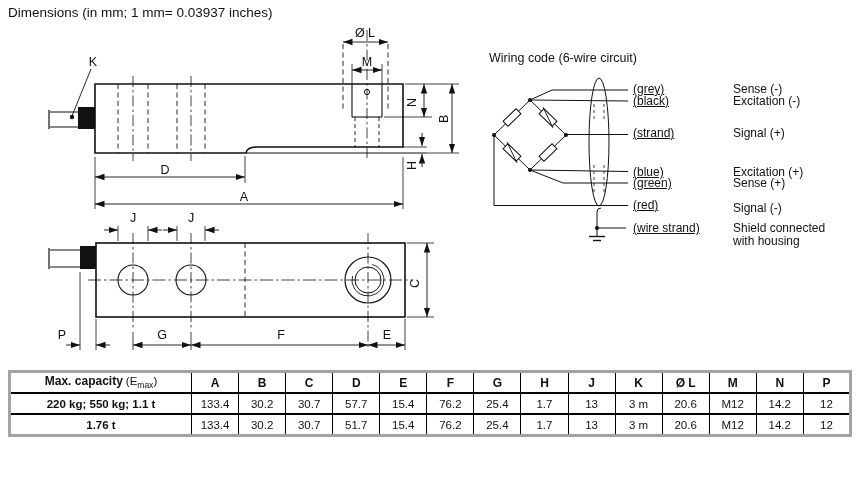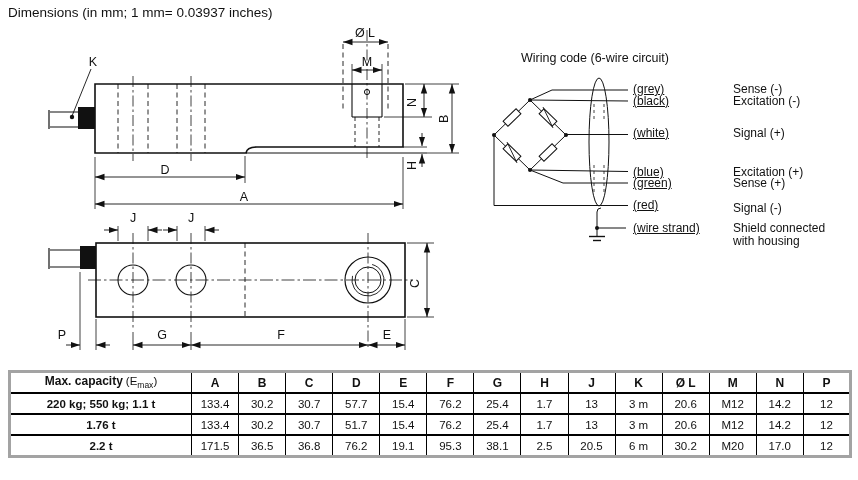--- a/index.html
+++ b/index.html
@@ -4,21 +4,21 @@
 <style>
   html,body { margin:0; padding:0; }
   body {
     width:858px; height:480px; position:relative; background:#ffffff;
     font-family:"Liberation Sans", sans-serif; color:#111;
     overflow:hidden;
   }
   .abs { position:absolute; }
   #page-title { left:8px; top:5px; font-size:13.5px; }
   svg text { font-family:"Liberation Sans", sans-serif; font-size:12.5px; fill:#111; }
-  #wiring-title { left:489px; top:51px; font-size:12.5px;margin-left:32px; }
+  #wiring-title { left:489px; top:51px; font-size:12.5px; }
   .wlabel { position:absolute; font-size:12px; line-height:12.5px; white-space:nowrap;text-decoration:underline; }
   .wfunc  { position:absolute; font-size:12px; line-height:12.5px; }
   .wrap   { white-space:normal; width:112px; }
   #dims-table {
     position:absolute; left:8px; top:370px; width:844px;
     border-collapse:collapse; table-layout:fixed; border:3px solid #a3a3a3;
   }
   #dims-table th, #dims-table td {
     border-left:1px solid #000; border-right:1px solid #000;
     border-top:2px solid #000; border-bottom:2px solid #000;
@@ -191,21 +191,21 @@
       <path d="M589,236.5 H605" stroke-width="1.4"></path>
       <path d="M593,240.5 H601" stroke-width="1.4"></path>
       <circle cx="597" cy="228" r="2" fill="#111" stroke="none"></circle>
       <path d="M597,228 H626"></path>
     </g>
   </g>
 </svg>
 
 <div class="wlabel" style="left:633px;top:83px">(grey)</div>
 <div class="wlabel" style="left:633px;top:95px">(black)</div>
-<div class="wlabel" style="left:633px;top:127px">(white)</div>
+<div class="wlabel" style="left:633px;top:127px">(strand)</div>
 <div class="wlabel" style="left:633px;top:166px">(blue)</div>
 <div class="wlabel" style="left:633px;top:177px">(green)</div>
 <div class="wlabel" style="left:633px;top:199px">(red)</div>
 <div class="wlabel" style="left:633px;top:222px">(wire strand)</div>
 
 <div class="wfunc" style="left:733px;top:83px">Sense (-)</div>
 <div class="wfunc" style="left:733px;top:95px">Excitation (-)</div>
 <div class="wfunc" style="left:733px;top:127px">Signal (+)</div>
 <div class="wfunc" style="left:733px;top:166px">Excitation (+)</div>
 <div class="wfunc" style="left:733px;top:177px">Sense (+)</div>
@@ -264,31 +264,14 @@
     <td>76.2</td>
     <td>25.4</td>
     <td>1.7</td>
     <td>13</td>
     <td>3 m</td>
     <td>20.6</td>
     <td>M12</td>
     <td>14.2</td>
     <td>12</td>
   </tr>
-  <tr>
-    <td class="cap">2.2 t</td>
-    <td>171.5</td>
-    <td>36.5</td>
-    <td>36.8</td>
-    <td>76.2</td>
-    <td>19.1</td>
-    <td>95.3</td>
-    <td>38.1</td>
-    <td>2.5</td>
-    <td>20.5</td>
-    <td>6 m</td>
-    <td>30.2</td>
-    <td>M20</td>
-    <td>17.0</td>
-    <td>12</td>
-  </tr>
 </tbody>
   </table>
 
 </body></html>

